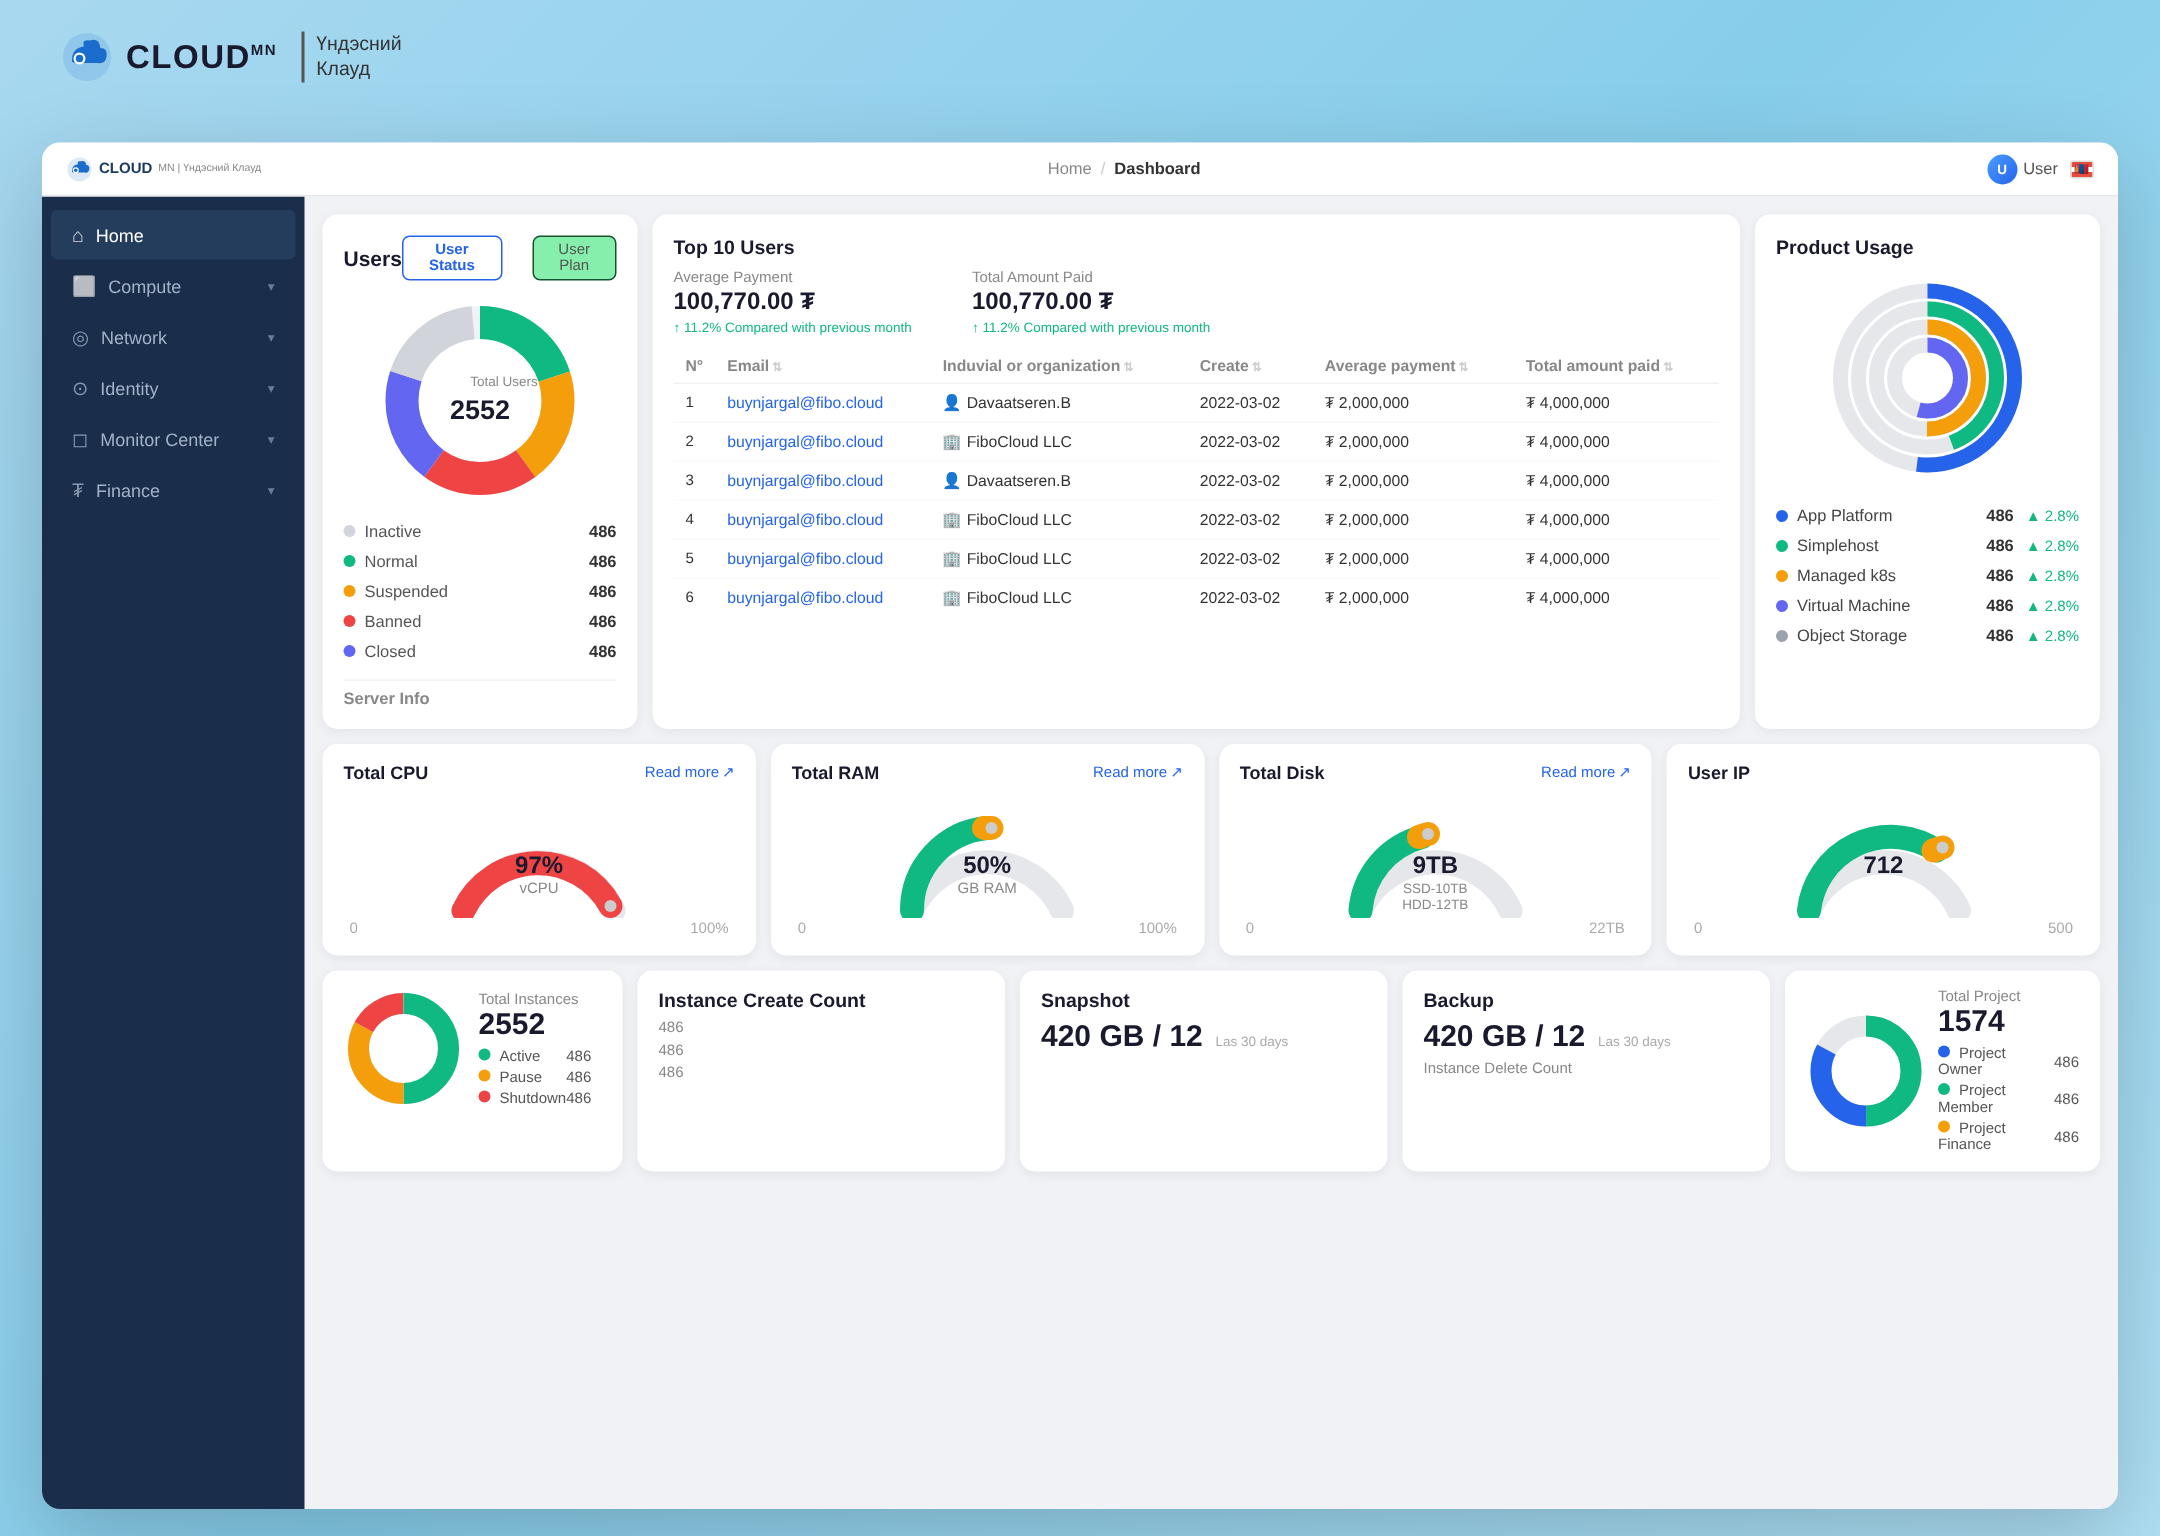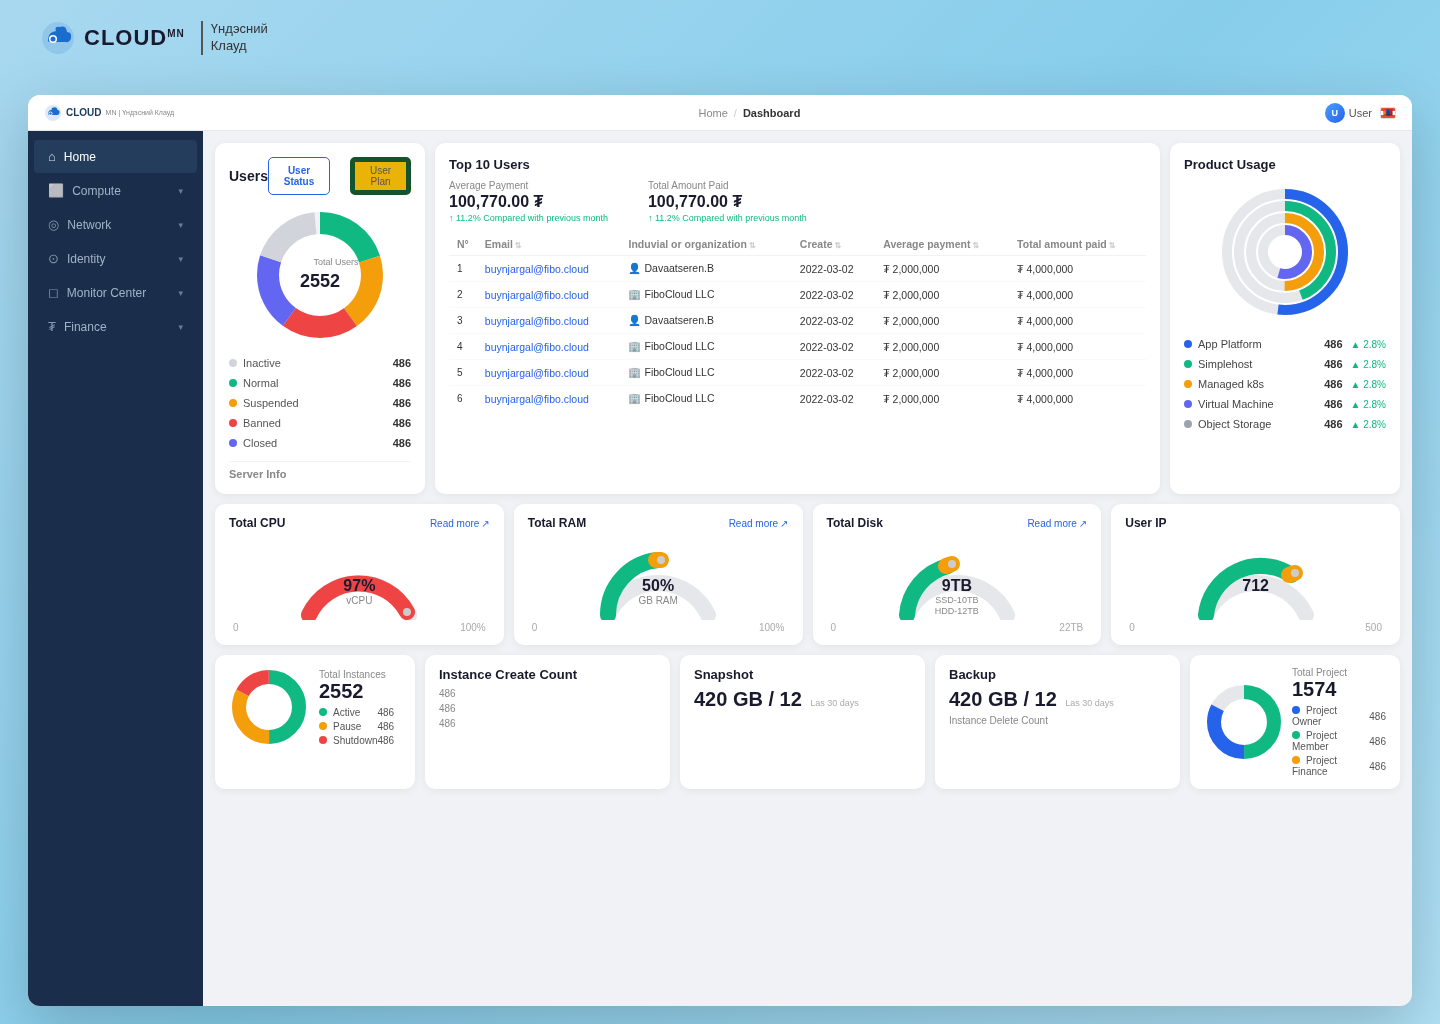--- a/index.html
+++ b/index.html
@@ -201,22 +201,22 @@
       background: #fff;
       border: 1.5px solid #2563eb;
       color: #2563eb;
       font-size: 10px;
       padding: 3px 8px;
       border-radius: 5px;
       cursor: pointer;
       font-weight: 600;
     }
     .users-plan-btn {
-      background: #eab308;
-      border: 5px solid #14532d;
+      background: #86efac;
+      border: 1px solid #14532d;
       color: #555;
       font-size: 10px;
       padding: 3px 8px;
       border-radius: 5px;
       cursor: pointer;
     }
 
     
     .donut-container {
       display: flex;

